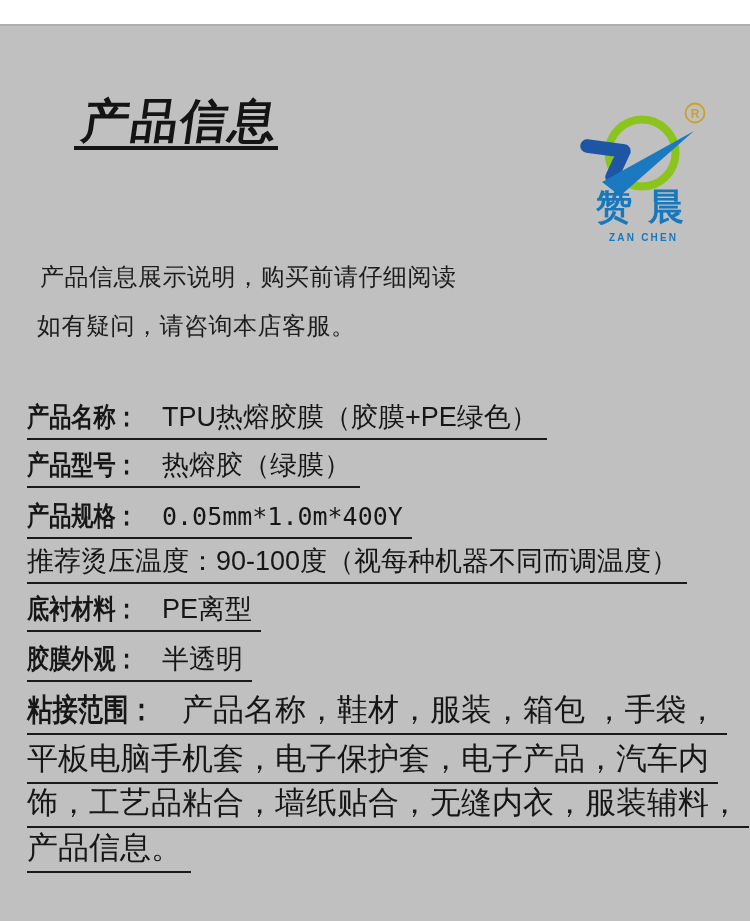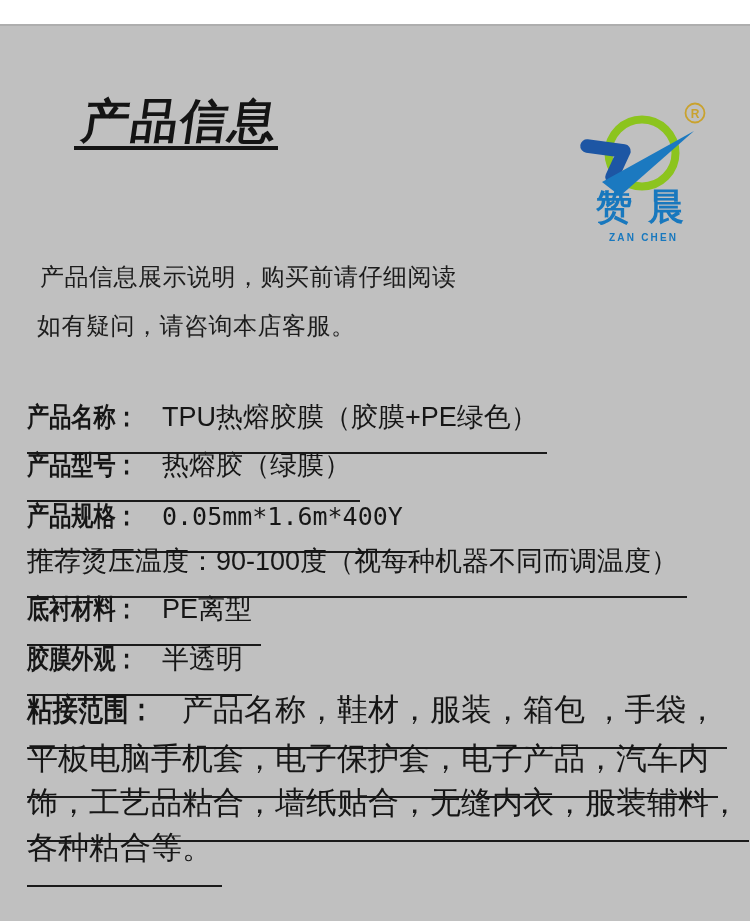--- a/index.html
+++ b/index.html
@@ -37,21 +37,21 @@
   .intro1,.intro2{
     position:absolute;color:#1c1c1c;font-size:24px;letter-spacing:.5px;white-space:nowrap;
   }
   .intro1{left:40px;top:235px;}
   .intro2{left:37px;top:284px;}
   
   .row{position:absolute;left:27px;white-space:nowrap;font-size:27px;color:#161616;}
   .row.big{font-size:31px;}
   .u{
     display:inline-block;border-bottom:2.5px solid #1a1a1a;
-    padding:0 9px 19px 0;line-height:1.16;
+    padding:0 9px 5px 0;line-height:1.16;
   }
   .lbl{font-weight:bold;display:inline-block;transform:scaleX(0.82);transform-origin:0 60%;}
   .lbl-plain{font-weight:normal;}
   .val{font-weight:normal;}
   .val.mono{font-family:"DejaVu Sans Mono","Liberation Mono",monospace;font-size:25px;}
 </style>
 </head>
 <body>
 
 <div class="panel">
@@ -82,21 +82,21 @@
 
   <div class="row" style="top:376px">
     <span class="u"><span class="lbl">产品名称：</span><span class="val">TPU热熔胶膜（胶膜+PE绿色）</span></span>
   </div>
 
   <div class="row" style="top:424px">
     <span class="u"><span class="lbl">产品型号：</span><span class="val">热熔胶（绿膜）</span></span>
   </div>
 
   <div class="row" style="top:475px">
-    <span class="u"><span class="lbl">产品规格：</span><span class="val mono">0.05mm*1.6m*400Y</span></span>
+    <span class="u"><span class="lbl">产品规格：</span><span class="val mono">0.05mm*1.0m*400Y</span></span>
   </div>
 
   <div class="row" style="top:520px">
     <span class="u"><span class="lbl-plain">推荐烫压温度：</span><span class="val">90-100度（视每种机器不同而调温度）</span></span>
   </div>
 
   <div class="row" style="top:568px">
     <span class="u"><span class="lbl">底衬材料：</span><span class="val">PE离型</span></span>
   </div>
 
@@ -110,16 +110,16 @@
 
   <div class="row big" style="top:759px">
     <span class="u"><span class="val">饰，工艺品粘合，墙纸贴合，无缝内衣，服装辅料，</span></span>
   </div>
 
   <div class="row big" style="top:715px">
     <span class="u"><span class="val">平板电脑手机套，电子保护套，电子产品，汽车内</span></span>
   </div>
 
   <div class="row big" style="top:804px">
-    <span class="u"><span class="val">各种粘合等。</span></span>
+    <span class="u"><span class="val">产品信息。</span></span>
   </div>
 
 </div>
 
 </body></html>

